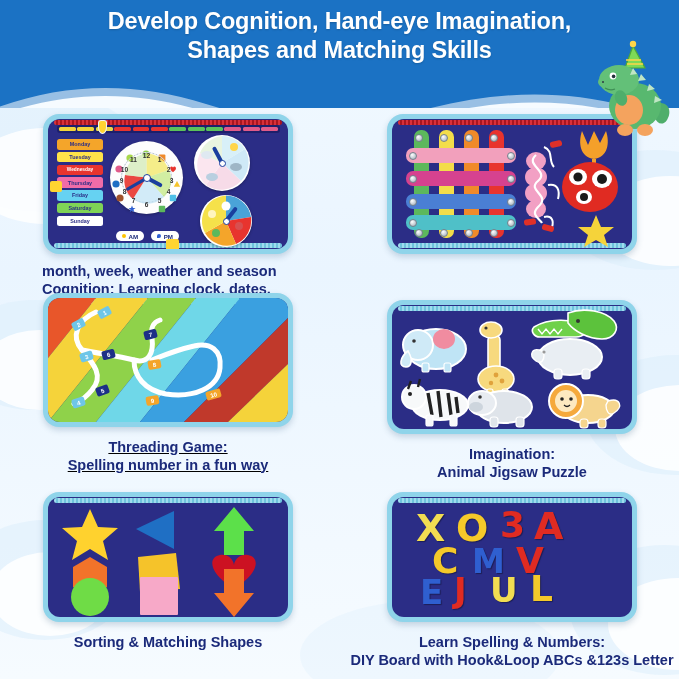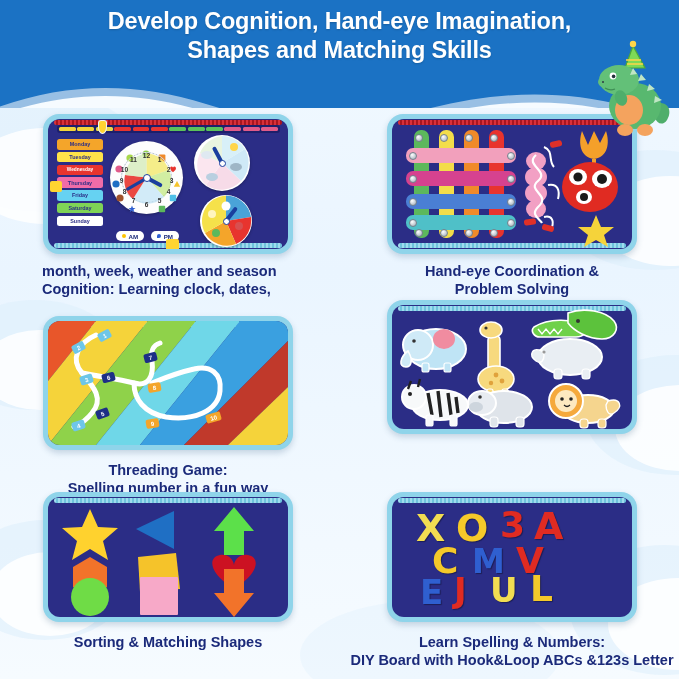--- a/index.html
+++ b/index.html
@@ -433,27 +433,23 @@
               <ellipse cx="64" cy="70" rx="4" ry="4" fill="#1a1a1a"></ellipse>
             </g>
 
             <g>
               <polygon points="76,88 81,100 94,100 84,108 88,120 76,113 64,120 68,108 58,100 71,100" fill="#f5d33a"></polygon>
             </g>
           </svg>
         </div>
       </div>
     </div>
-    <div class="caption">
-      <div>Hand-eye Coordination &amp;</div>
-      <div>Problem Solving</div>
-    </div>
-  </div>
-
-  <div class="panel" style="left:28px; top:316px;">
+  </div>
+
+  <div class="panel" style="left:28px; top:293px;text-decoration:underline;">
     <div class="board-wrap" style="height:134px;">
       <div class="redbase"></div>
       <div class="board">
         <div class="board-inner">
           <div class="zipper"></div>
 
           <svg class="stripes" viewBox="0 0 240 124" preserveAspectRatio="none">
             <polygon points="0,0 48,0 0,60" fill="#e8562a"></polygon>
             <polygon points="48,0 100,0 0,124 0,60" fill="#f5d33a"></polygon>
             <polygon points="100,0 148,0 48,124 0,124" fill="#8fd24a"></polygon>
@@ -561,20 +557,24 @@
               <circle cx="179" cy="94" r="1.8" fill="#222"></circle>
               <path d="M172,100 q3,3 6,0" stroke="#222" stroke-width="1.2" fill="none"></path>
               <path d="M216,96 C228,92 232,102 222,108 C216,112 214,104 214,100 Z" fill="#f5d58e" stroke="#fff" stroke-width="1.4"></path>
               <rect x="188" y="114" width="8" height="9" rx="3" fill="#f5d58e" stroke="#fff" stroke-width="1.2"></rect>
               <rect x="206" y="114" width="8" height="9" rx="3" fill="#f5d58e" stroke="#fff" stroke-width="1.2"></rect>
             </g>
           </svg>
         </div>
       </div>
     </div>
+    <div class="caption" style="margin-top:12px;">
+      <div>Imagination:</div>
+      <div>Animal Jigsaw Puzzle</div>
+    </div>
   </div>
 
   <div class="panel" style="left:28px; top:492px;">
     <div class="board-wrap" style="height:130px;">
       <div class="redbase"></div>
       <div class="board">
         <div class="board-inner">
           <div class="zipper"></div>
           <svg style="position:absolute;inset:0;width:100%;height:100%" viewBox="0 0 240 120">
 

